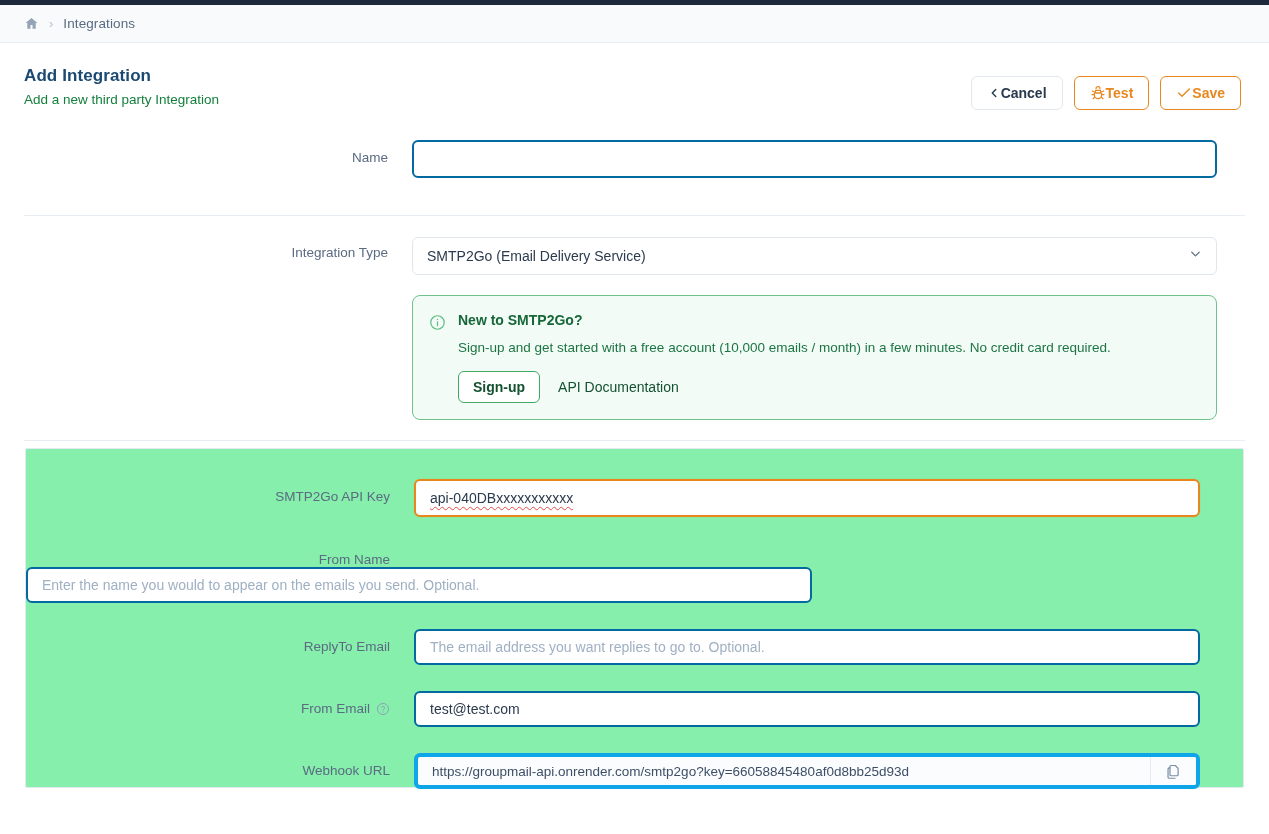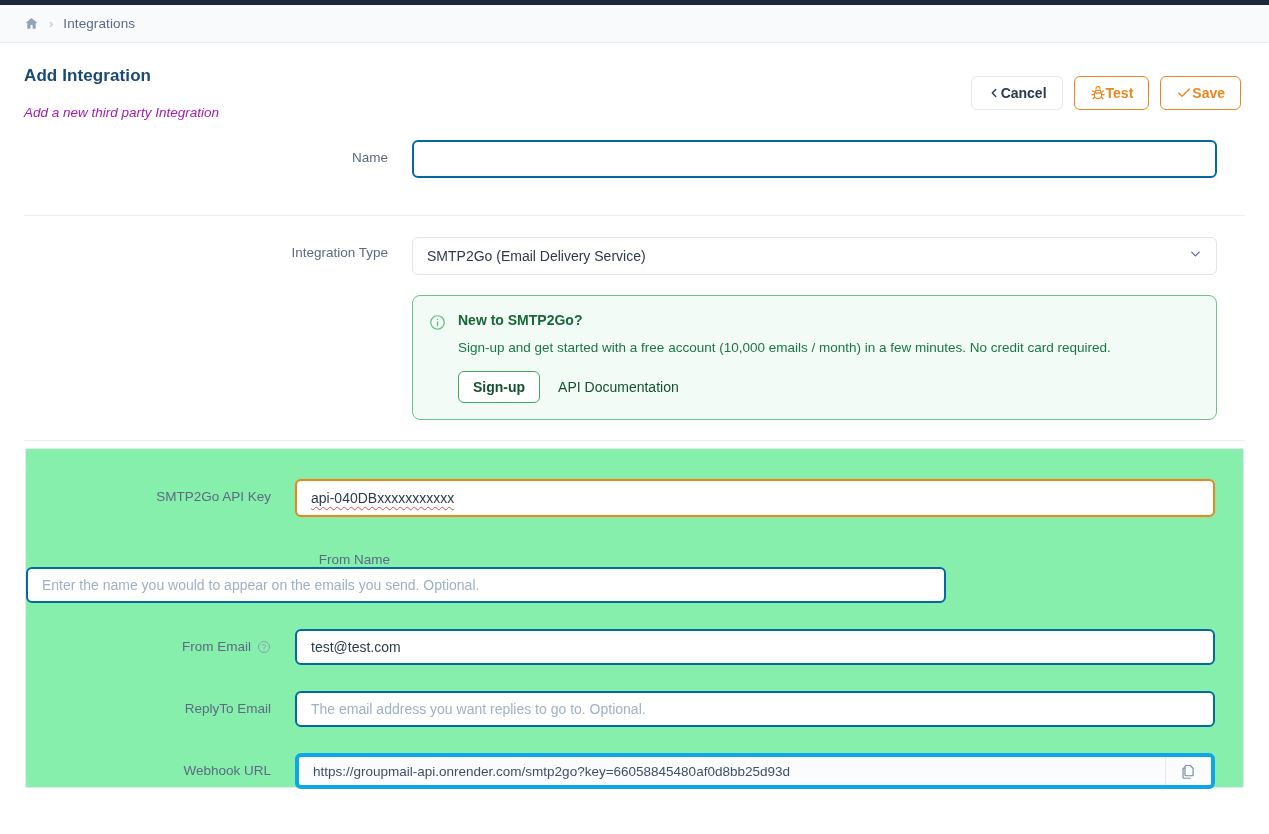--- a/index.html
+++ b/index.html
@@ -33,22 +33,22 @@
   
   .page-header {
     position:absolute; left:0; top:44px; width:1269px; height:96px;
     background:#fff;
   }
   .title {
     position:absolute; left:24px; top:22px;
     font-size:17px; font-weight:bold; color:#1a4971; letter-spacing:.1px;
   }
   .subtitle {
-    position:absolute; left:24px; top:61px;
-    font-size:13.5px; color:#a21caf;font-style:italic;
+    position:absolute; left:24px; top:48px;
+    font-size:13.5px; color:#15803d;
   }
 
   
   .hdr-actions {
     position:absolute; right:28px; top:32px;
     display:flex; gap:11px; align-items:center;
   }
   .btn {
     height:34px; border-radius:6px; background:#fff;
     display:inline-flex; align-items:center; 
@@ -115,21 +115,21 @@
     font-size:14px; color:#14512f; padding:0 10px; cursor:pointer;
     text-decoration:none;
   }
 
   
   .card {
     position:absolute; left:25px; top:448px; width:1219px; height:340px;
     border:1px solid #e2e9f1; border-radius:2px; background:#86efac;
   }
   .card .label { width:388px; }
-  .card .input, .card .input-group { width:920px; }
+  .card .input, .card .input-group { width:786px; }
 
   .input.focused {
     border:2px solid #e8871e;
     box-shadow:0 0 0 1px rgba(232,135,30,.08);
     height:38px;
   }
   .spell {
     text-decoration: underline;
     text-decoration-style: wavy;
     text-decoration-color:#e34d4d;
@@ -268,43 +268,43 @@
     </div>
 
     <div class="row" style="padding-top:25px;flex-direction:column;">
       <div class="label">From Name</div>
       <div class="field">
         <div class="input ph">Enter the name you would to appear on the emails you send. Optional.</div>
       </div>
     </div>
 
     <div class="row" style="padding-top:26px;">
+      <div class="label">ReplyTo Email</div>
+      <div class="field">
+        <div class="input ph">The email address you want replies to go to. Optional.</div>
+      </div>
+    </div>
+
+    <div class="row" style="padding-top:26px;">
       <div class="label">
         <span>From Email</span>
         <span style="display:flex;align-items:center;color:#8fa1b6;">
           <svg width="14" height="14" viewBox="0 0 24 24" fill="none" stroke="currentColor" stroke-width="1.7">
             <circle cx="12" cy="12" r="9.5"></circle>
             <path d="M9.3 9.2a2.8 2.8 0 0 1 5.4.9c0 1.9-2.7 2.3-2.7 4" stroke-linecap="round"></path>
             <circle cx="12" cy="17.2" r=".95" fill="currentColor" stroke="none"></circle>
           </svg>
         </span>
       </div>
       <div class="field">
         <div class="input">test@test.com</div>
       </div>
     </div>
 
     <div class="row" style="padding-top:26px;">
-      <div class="label">ReplyTo Email</div>
-      <div class="field">
-        <div class="input ph">The email address you want replies to go to. Optional.</div>
-      </div>
-    </div>
-
-    <div class="row" style="padding-top:26px;">
       <div class="label">Webhook URL</div>
       <div class="field">
         <div class="input-group">
           <div class="val">https://groupmail-api.onrender.com/smtp2go?key=66058845480af0d8bb25d93d</div>
           <div class="copy-btn">
             <svg width="17" height="17" viewBox="0 0 24 24" fill="none" stroke="currentColor" stroke-width="1.7" stroke-linecap="round" stroke-linejoin="round">
               <path d="M8.5 3.5h6l4 4v9a1.5 1.5 0 0 1-1.5 1.5h-8.5A1.5 1.5 0 0 1 7 16.5v-11.5A1.5 1.5 0 0 1 8.5 3.5z"></path>
               <path d="M7 7H5.8A1.5 1.5 0 0 0 4.3 8.5V20A1.5 1.5 0 0 0 5.8 21.5h8.4"></path>
             </svg>
           </div>

